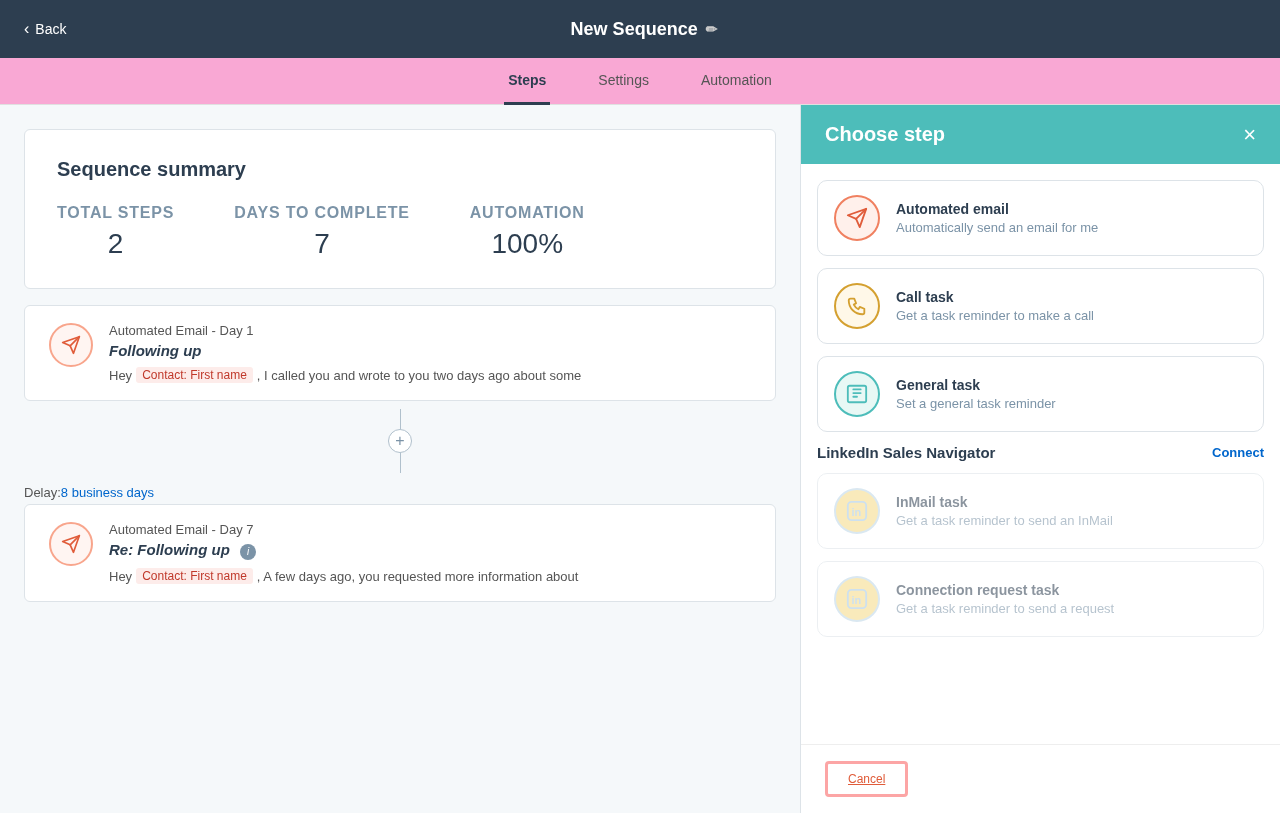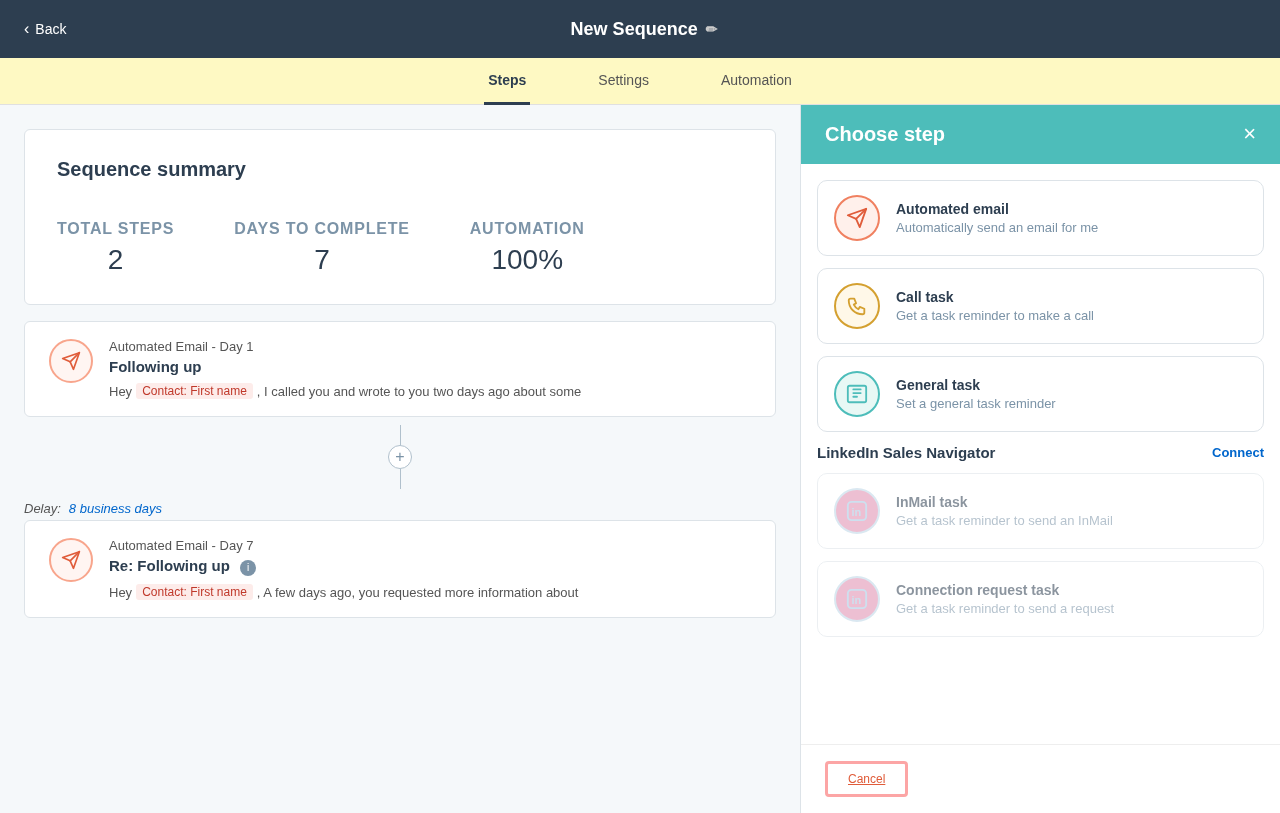--- a/index.html
+++ b/index.html
@@ -36,25 +36,25 @@
       gap: 8px;
       color: #fff;
       font-size: 18px;
       font-weight: 600;
       padding-left: 8px;
     }
     .edit-icon { color: #ccc; font-size: 14px; cursor: pointer; }
 
     
     .tabs-bar {
-      background: #fef9c3;
+      background: #f9a8d4;
       border-bottom: 1px solid #e0e0e0;
       display: flex;
       justify-content: center;
-      gap: 64px;
+      gap: 44px;
       padding: 0 24px;
       flex-shrink: 0;
     }
     .tab-item {
       padding: 14px 4px;
       font-size: 14px;
       color: #555;
       cursor: pointer;
       border-bottom: 3px solid transparent;
       margin-bottom: -1px;
@@ -85,21 +85,21 @@
       background: #fff;
       border-radius: 6px;
       border: 1px solid #dde3e8;
       padding: 28px 32px;
       margin-bottom: 16px;
     }
     .summary-title {
       font-size: 20px;
       font-weight: 600;
       color: #2d3e50;
-      margin-bottom: 39px;
+      margin-bottom: 23px;
     }
     .summary-stats {
       display: flex;
       gap: 60px;
     }
     .stat-item { text-align: center; }
     .stat-label {
       font-size: 16px;
       font-weight: 700;
       color: #7b93a7;
@@ -142,20 +142,21 @@
     .step-number-title {
       font-size: 13px;
       color: #555;
       margin-bottom: 4px;
     }
     .step-subject {
       font-size: 15px;
       font-weight: 700;
       color: #2d3e50;
       margin-bottom: 8px;
+      font-style: italic;
     }
     .step-body {
       font-size: 13px;
       color: #555;
       display: flex;
       align-items: center;
       gap: 4px;
       flex-wrap: wrap;
     }
     .token-pill {
@@ -198,39 +199,37 @@
     .delay-label {
       font-size: 13px;
       color: #555;
       margin-left: 0;
     }
     .delay-value { color: #0066cc; font-weight: 500; }
 
     .delay-row {
       display: flex;
       align-items: center;
-      gap: 8px;
       padding: 4px 0 4px 0;
-      font-style: italic;
     }
 
     
     .right-panel {
       width: 480px;
       background: #fff;
       border-left: 1px solid #dde3e8;
       display: flex;
       flex-direction: column;
       flex-shrink: 0;
     }
     .panel-header {
       background: #4dbdba;
       padding: 18px 24px;
       display: flex;
-      align-items: flex-start;
+      align-items: flex-end;
       justify-content: space-between;
       flex-shrink: 0;
     }
     .panel-title {
       color: #fff;
       font-size: 20px;
       font-weight: 600;
     }
     .panel-close {
       color: #fff;
@@ -265,21 +264,21 @@
       border-radius: 50%;
       display: flex;
       align-items: center;
       justify-content: center;
       flex-shrink: 0;
     }
     .option-icon.email-auto { background: #fff0eb; border: 2px solid #f08060; }
     .option-icon.email-manual { background: #f0f0ff; border: 2px solid #8080cc; }
     .option-icon.call { background: #fff8e8; border: 2px solid #d4a030; }
     .option-icon.general { background: #e8f8f5; border: 2px solid #4dbdba; }
-    .option-icon.linkedin { background: #be185d; border: 2px solid #7aabcc; opacity: 0.5; }
+    .option-icon.linkedin { background: #eab308; border: 2px solid #7aabcc; opacity: 0.5; }
 
     .option-text-title {
       font-size: 14px;
       font-weight: 700;
       color: #2d3e50;
       margin-bottom: 3px;
     }
     .option-text-desc {
       font-size: 13px;
       color: #7b93a7;

